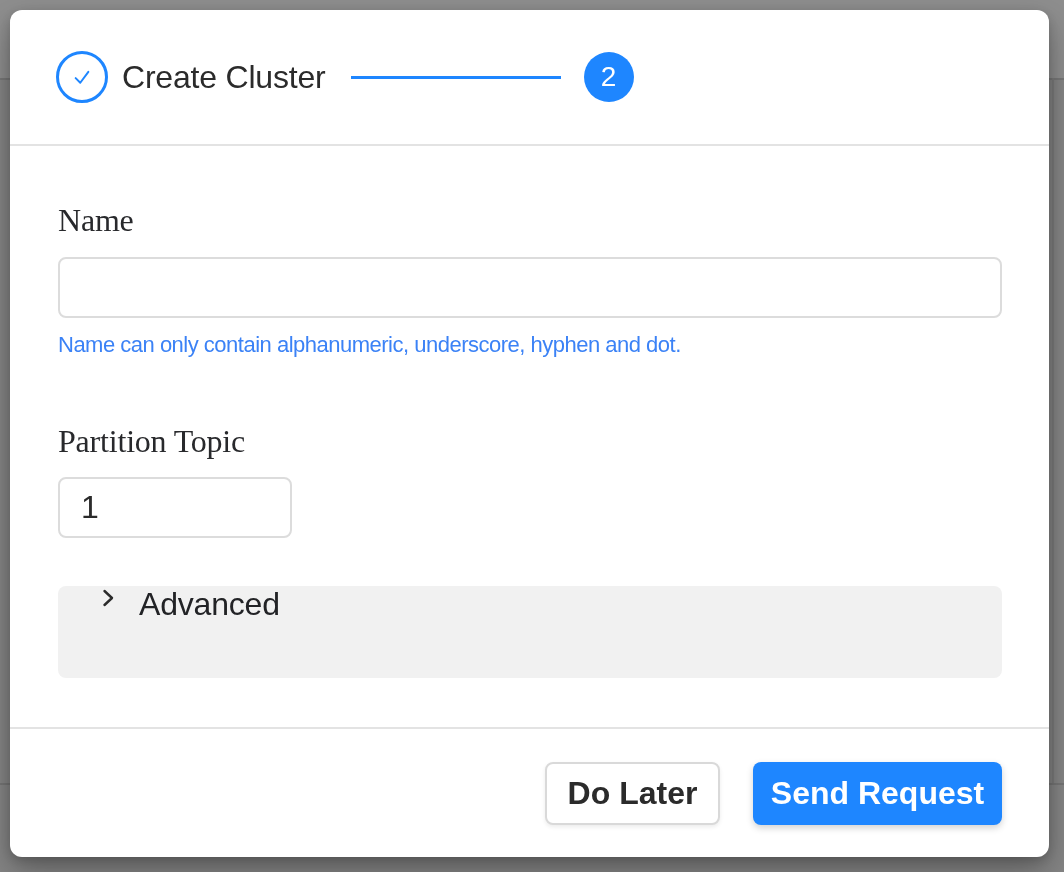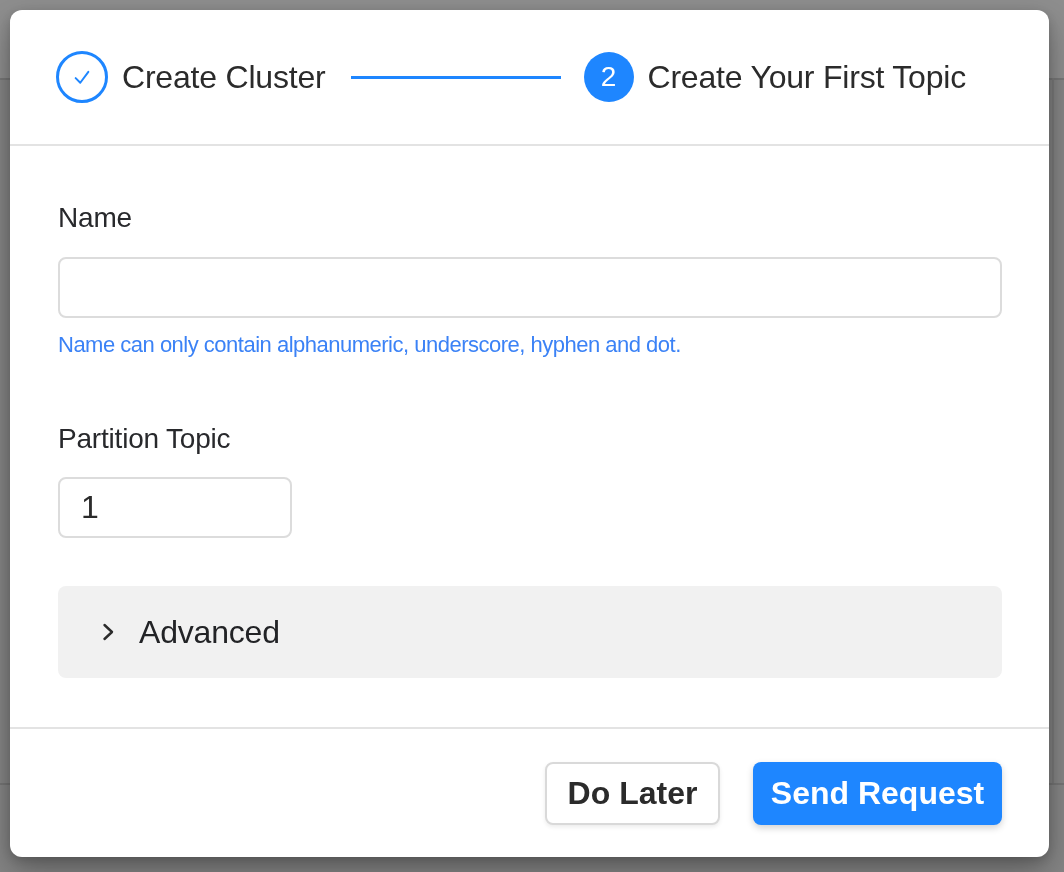--- a/index.html
+++ b/index.html
@@ -23,34 +23,34 @@
                   border-bottom:2px solid #e3e3e3; display:flex; align-items:center;
                   padding-left:46px; border-radius:12px 12px 0 0; }
   .step-circle-done { width:52px; height:52px; border:3px solid #1e86ff; border-radius:50%;
                       display:flex; align-items:center; justify-content:center; background:#fff; flex:0 0 auto; }
   .step-label { font-size:32px; color:#2b2b2b; margin-left:14px; white-space:nowrap; }
   .step-line { width:210px; height:3px; background:#1e86ff; margin:0 23px 0 25px; flex:0 0 auto; }
   .step-circle-active { width:50px; height:50px; border-radius:50%; background:#1e86ff; color:#ffffff;
                         display:flex; align-items:center; justify-content:center; font-size:28px; flex:0 0 auto; }
 
   
-  .field-label { position:absolute; left:48px; font-size:28px; color:#28292c; }
+  .field-label { position:absolute; left:48px; font-size:32px; color:#28292c;font-family:Liberation Serif, serif; }
   .lbl-name { top:192px; }
   .lbl-partition { top:413px; }
 
   .input { position:absolute; border:2px solid #dcdcdc; border-radius:8px; background:#fff;
            font-family:inherit; font-size:32px; color:#2b2b2b; outline:none; }
   .input-name { left:48px; top:247px; width:944px; height:61px; padding:0 20px; }
   .input-partition { left:48px; top:467px; width:234px; height:61px; padding:0 21px; }
 
   .helper-text { position:absolute; left:48px; top:322px; font-size:22px; color:#3b82f6;
                  letter-spacing:-0.5px; white-space:nowrap; }
 
   .advanced { position:absolute; left:48px; top:576px; width:944px; height:92px;
-              background:#f1f1f1; border-radius:8px; display:flex; align-items:center;
+              background:#f1f1f1; border-radius:8px; display:flex; align-items:flex-start;
               padding-left:38px; cursor:pointer; }
   .advanced .chev { width:24px; height:24px; flex:0 0 auto; display:block; }
   .advanced .adv-label { font-size:32px; color:#222326; margin-left:19px; }
 
   
   .footer-divider { position:absolute; left:0; top:717px; width:100%; height:2px; background:#e3e3e3; }
   .btn { position:absolute; top:752px; height:63px; border-radius:8px; font-family:inherit;
          font-size:32px; display:flex; align-items:center; justify-content:center;
          cursor:pointer; white-space:nowrap;font-weight:bold; }
   .btn-secondary { left:535px; width:175px; background:#ffffff; border:2px solid #d9d9d9;
@@ -75,21 +75,20 @@
           <polyline points="15,28 23,36 37,17" fill="none" stroke="#1e86ff" stroke-width="3.4" stroke-linecap="round" stroke-linejoin="round"></polyline>
         </svg>
       </div>
       <span class="step-label">Create Cluster</span>
 
       <div class="step-line"></div>
 
       <div class="step-circle-active">
         <span>2</span>
       </div>
-      <span class="step-label">Create Your First Topic</span>
     </div>
 
     <div class="field-label lbl-name">Name</div>
     <input class="input input-name" type="text" value="" style="">
     <div class="helper-text">Name can only contain alphanumeric, underscore, hyphen and dot.</div>
 
     <div class="field-label lbl-partition">Partition Topic</div>
     <input class="input input-partition" type="text" value="1" style="">
 
     <div class="advanced">

